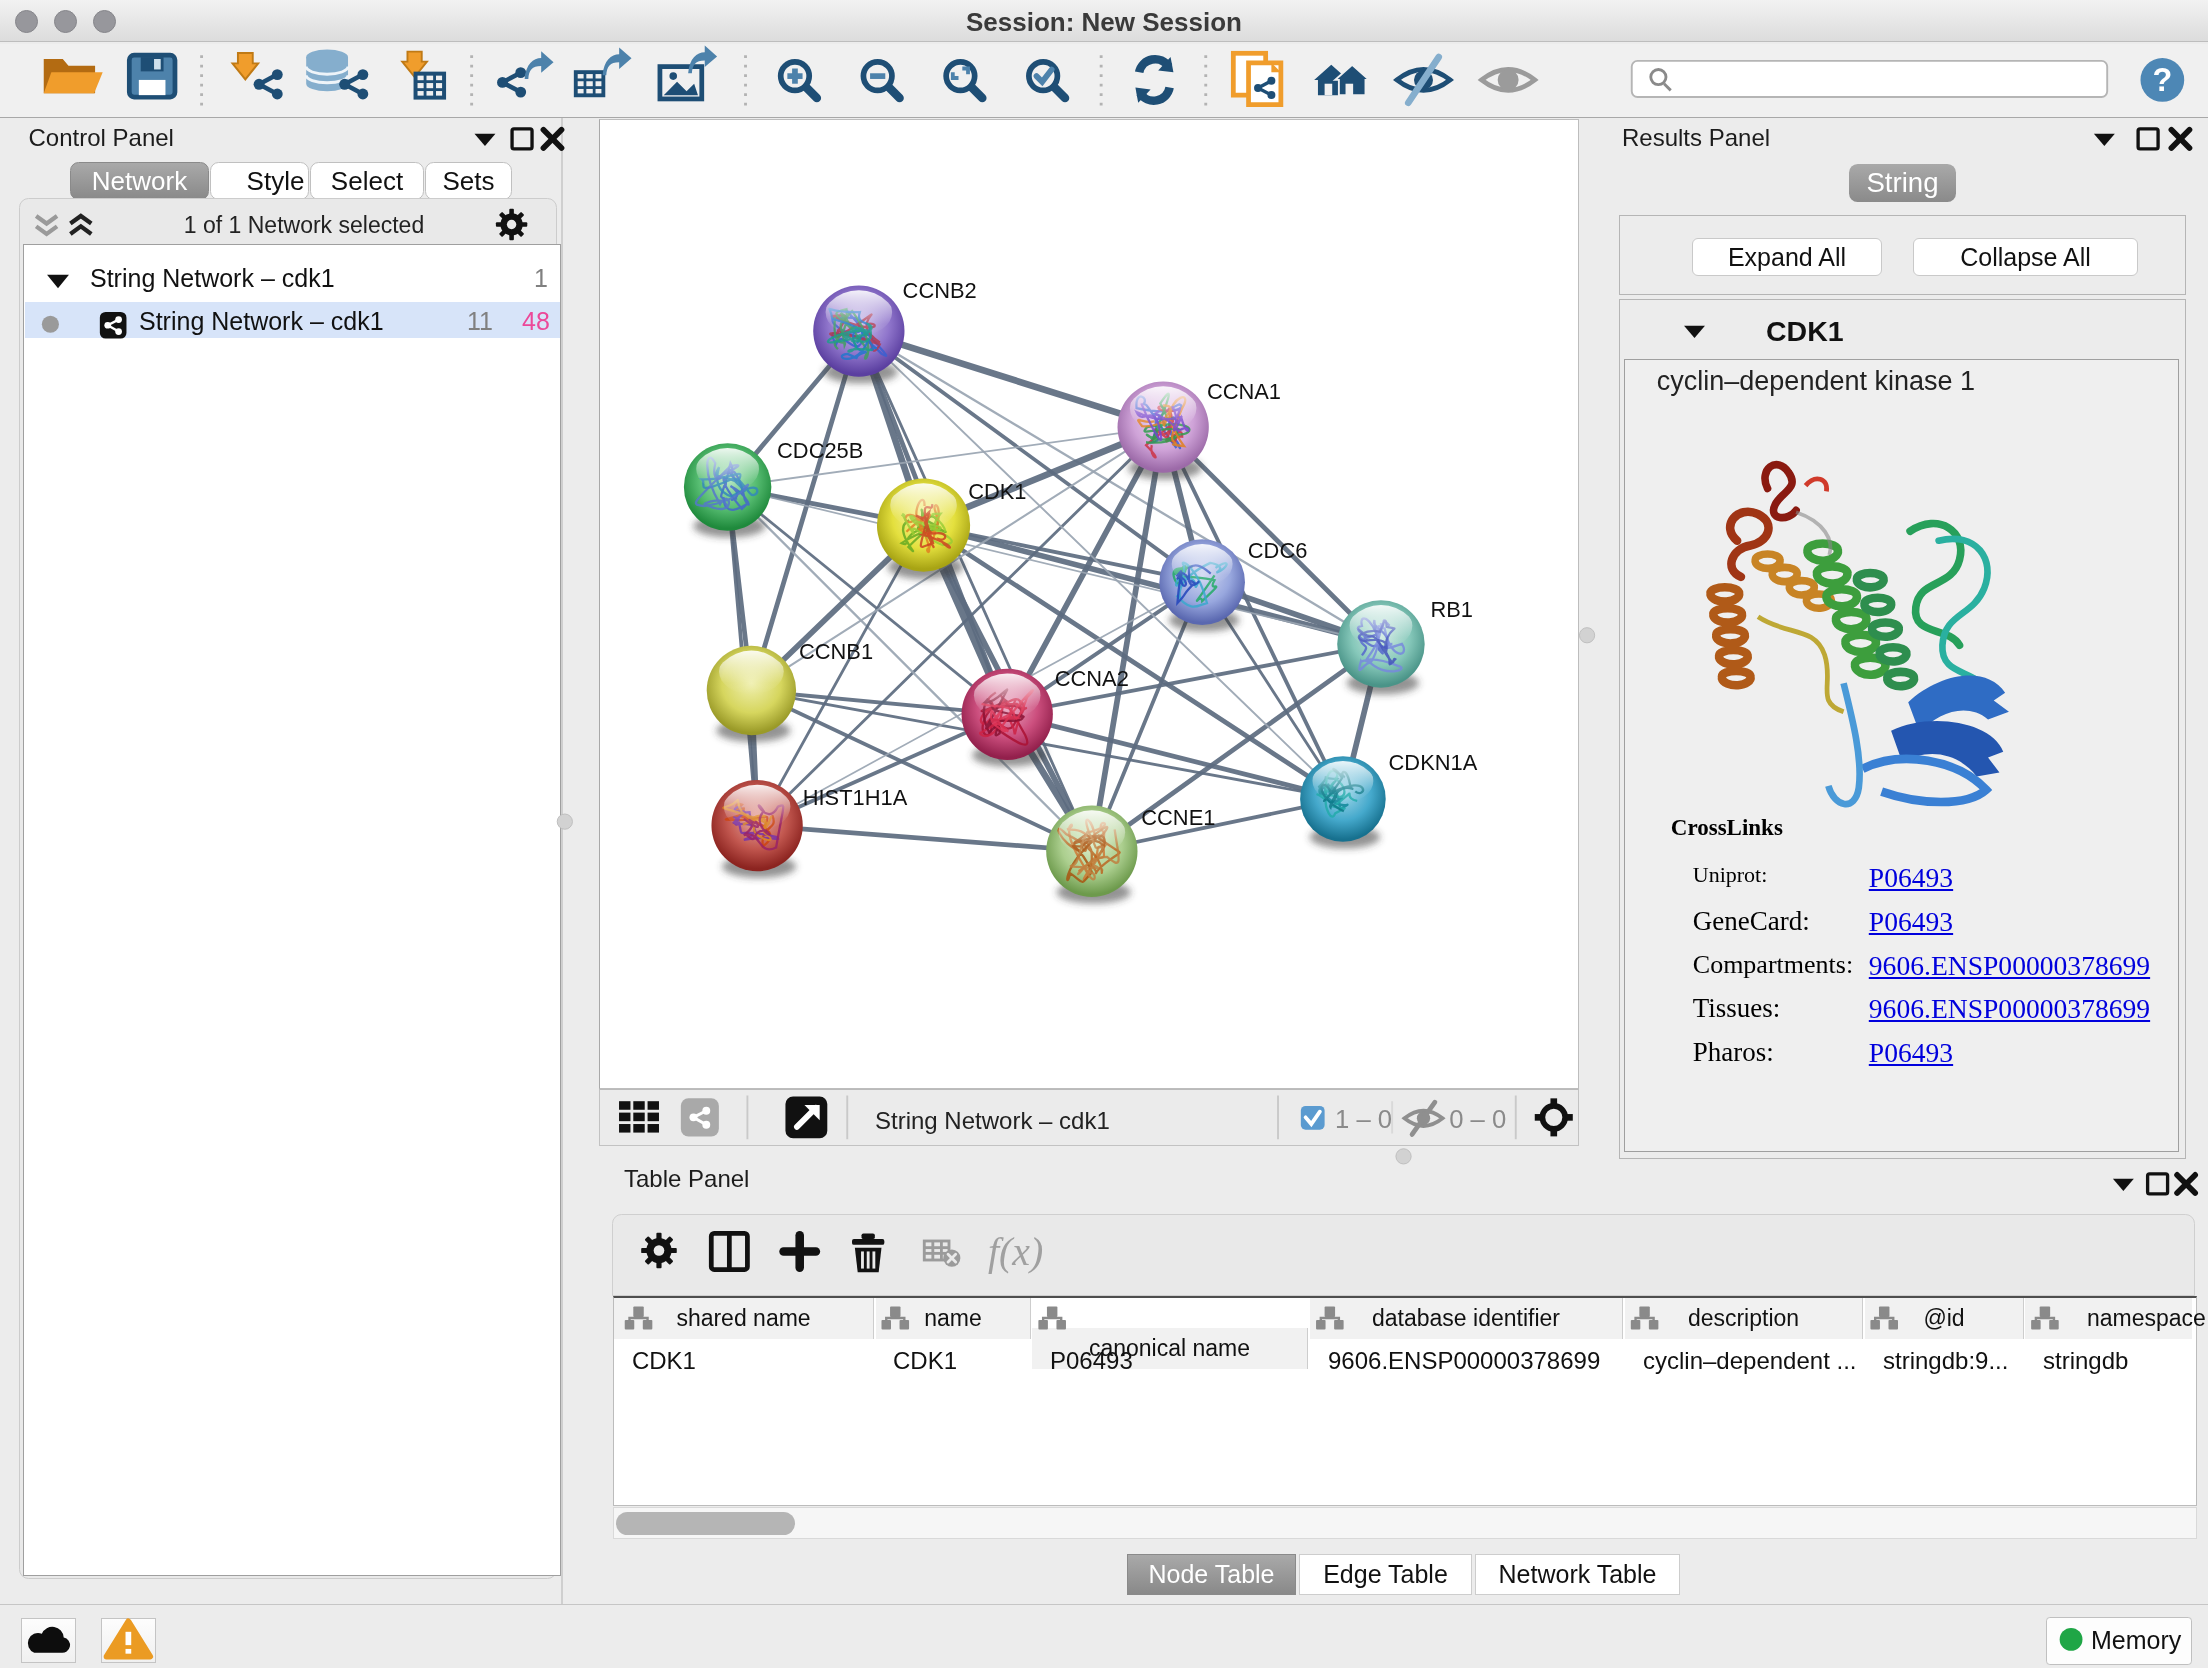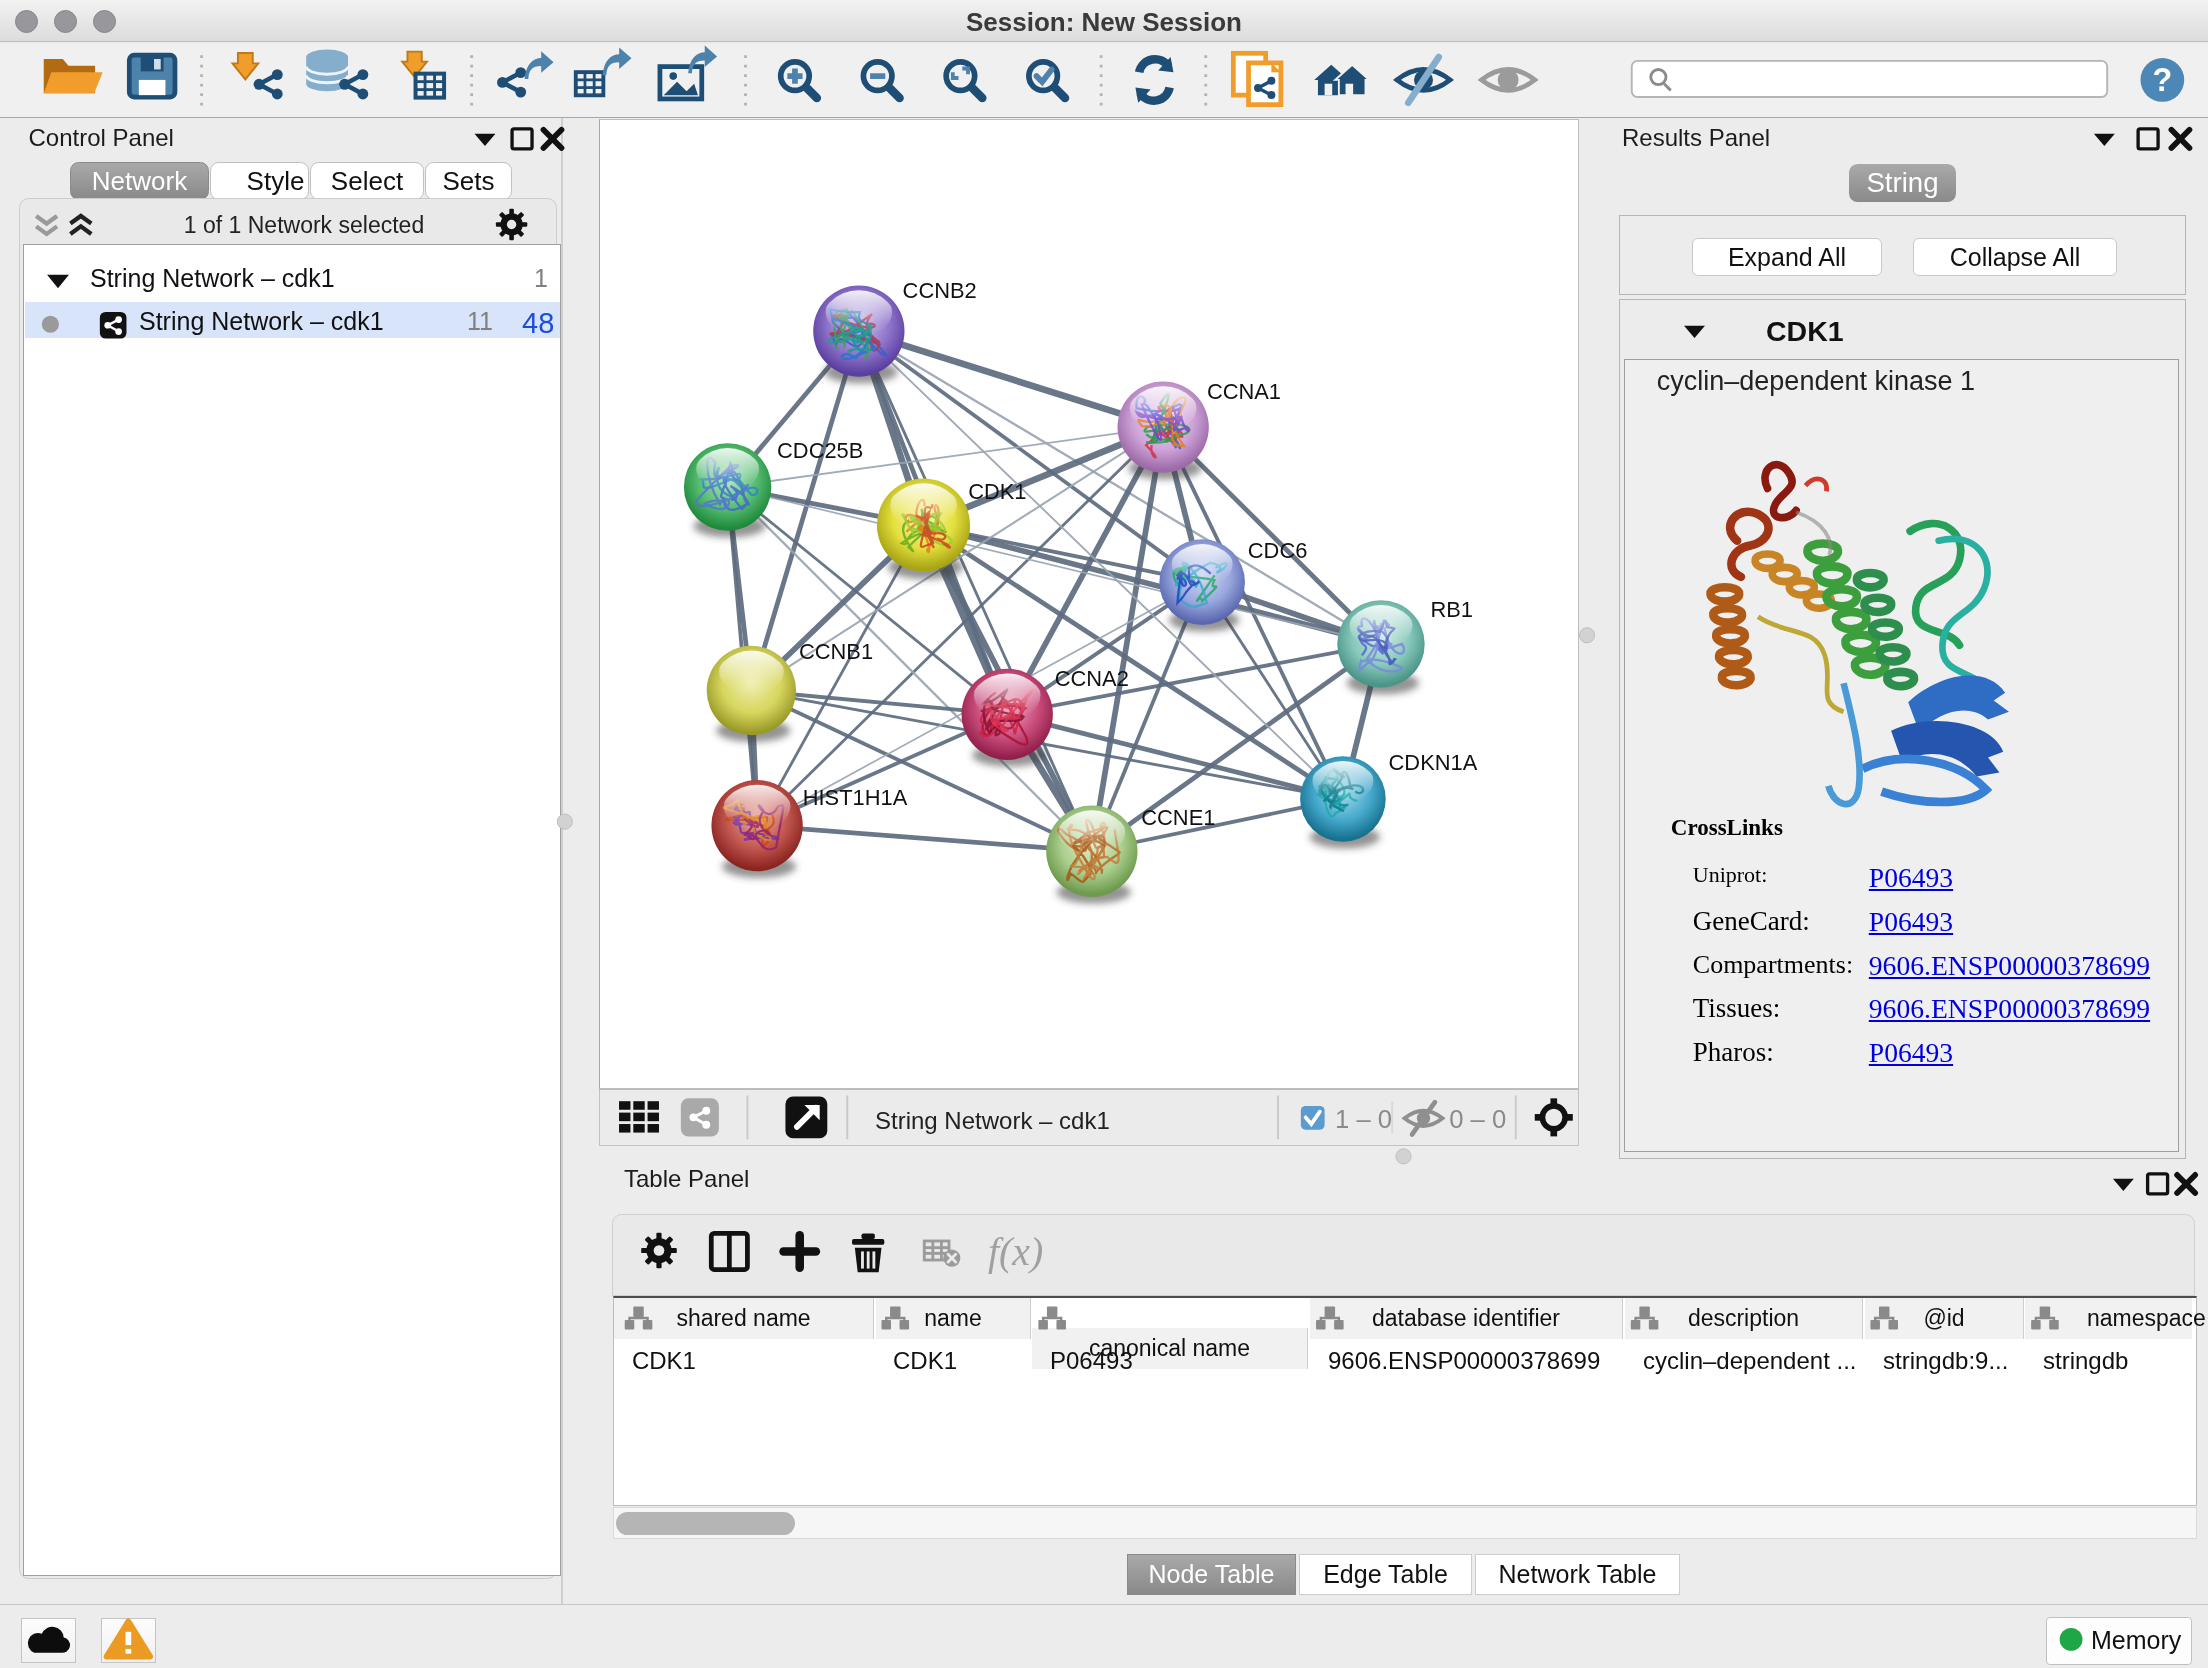--- a/index.html
+++ b/index.html
@@ -216,21 +216,21 @@
     <div class="abs tab" style="left:310px; top:162px; width:114px;">Select</div>
     <div class="abs tab" style="left:425px; top:162px; width:87px;">Sets</div>
     <div id="cp-body" class="abs"></div>
     <div class="abs" style="left:128px; top:212px; width:352px; text-align:center; font-size:23px; color:#222;">1 of 1 Network selected</div>
     <div id="cp-list" class="abs">
       <div id="cp-row2" class="abs"></div>
       <div class="abs" style="left:66px; top:19px; font-size:25px; color:#111;">String Network – cdk1</div>
       <div class="abs" style="left:510px; top:19px; font-size:25px; color:#808080;">1</div>
       <div class="abs" style="left:115px; top:62px; font-size:25px; color:#111;">String Network – cdk1</div>
       <div class="abs" style="left:443px; top:62px; font-size:25px; color:#808080;">11</div>
-      <div class="abs" style="left:498px; top:62px; font-size:29px; color:#1d4ed8;">48</div>
+      <div class="abs" style="left:498px; top:62px; font-size:25px; color:#ec4899;">48</div>
     </div>
   </div>
 
   <div class="abs" style="left:561px; top:118px; width:1.9px; height:1486px; background:#cfcfcf;"></div>
   <div id="netview" class="abs"></div>
   <svg id="graph" class="abs" style="left:599px; top:119px;" width="980" height="970" viewBox="0 0 1030 1020" font-family="Liberation Sans, sans-serif">
 <defs>
 <filter id="blur" x="-50%" y="-50%" width="200%" height="200%">
           <feGaussianBlur stdDeviation="4"></feGaussianBlur>
         </filter>
@@ -518,21 +518,21 @@
 </svg>
   <div id="nettb" class="abs">
     <div class="abs" style="left:275px; top:17px; font-size:24px; color:#222;">String Network – cdk1</div>
   </div>
 
   <div id="resultspanel">
     <div class="abs ptitle" style="left:1622px; top:124px;">Results Panel</div>
     <div id="rp-tab" class="abs">String</div>
     <div id="rp-box1" class="abs">
       <div class="abs rbtn" style="left:72px; width:190px;">Expand All</div>
-      <div class="abs rbtn" style="left:293px; width:204px;">Collapse All</div>
+      <div class="abs rbtn" style="left:293px; width:225px;">Collapse All</div>
     </div>
     <div id="rp-box2" class="abs">
       <div class="abs" style="left:146px; top:15px; font-size:28.5px; font-weight:bold; color:#111;">CDK1</div>
       <div id="rp-inner" class="abs">
         <div class="abs" style="left:32px; top:5.7px; font-size:27px; color:#222;">cyclin–dependent kinase 1</div>
         <svg class="abs" style="left:0; top:38px;" width="555" height="428" viewBox="0 0 584 450">
             <path d="M150 95 C 140 75 160 60 172 78 C 184 95 165 98 158 112 C 150 128 172 130 180 118" fill="none" stroke="#8a1a10" stroke-width="8" stroke-linecap="round"></path>
             <path d="M118 150 C 100 135 118 112 140 122 C 160 132 150 152 132 155 C 112 158 104 180 122 188" fill="none" stroke="#a03515" stroke-width="9" stroke-linecap="round"></path>
             <path d="M 90 205 a 15 6 0 1 1 30 0 a 15 8 0 0 1 -30 2 M 93 227 a 15 6 0 1 1 30 0 a 15 8 0 0 1 -30 2 M 96 249 a 15 6 0 1 1 30 0 a 15 8 0 0 1 -30 2 M 99 271 a 15 6 0 1 1 30 0 a 15 8 0 0 1 -30 2 M 102 293 a 15 6 0 1 1 30 0 a 15 8 0 0 1 -30 2 " fill="none" stroke="#b05a18" stroke-width="9" stroke-linecap="round"></path>
             <path d="M 137 170 a 13 6 0 1 1 26 0 a 13 8 0 0 1 -26 2 M 155 184 a 13 6 0 1 1 26 0 a 13 8 0 0 1 -26 2 M 173 198 a 13 6 0 1 1 26 0 a 13 8 0 0 1 -26 2 M 191 212 a 13 6 0 1 1 26 0 a 13 8 0 0 1 -26 2 " fill="none" stroke="#c88425" stroke-width="8" stroke-linecap="round"></path>

